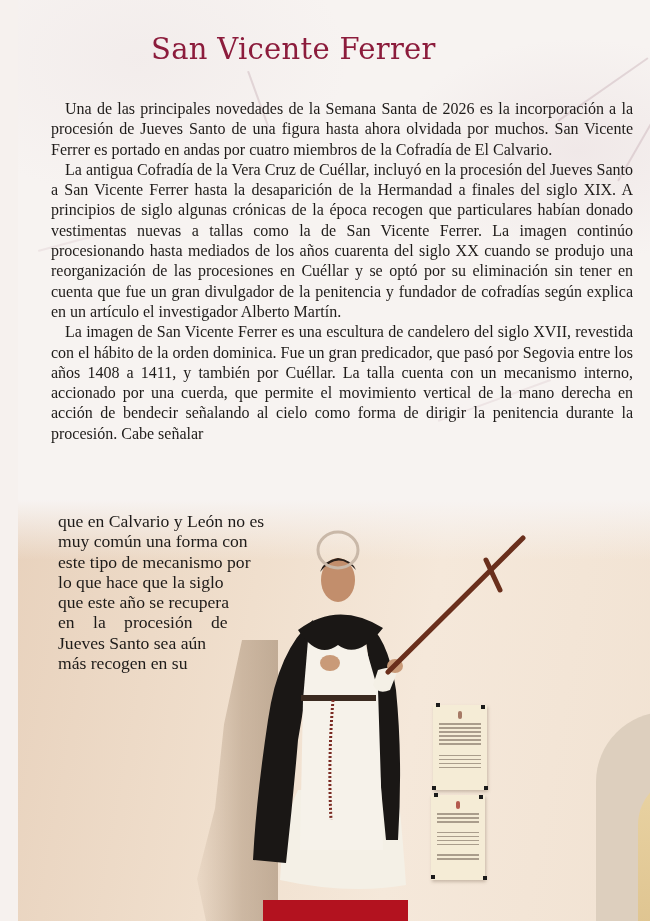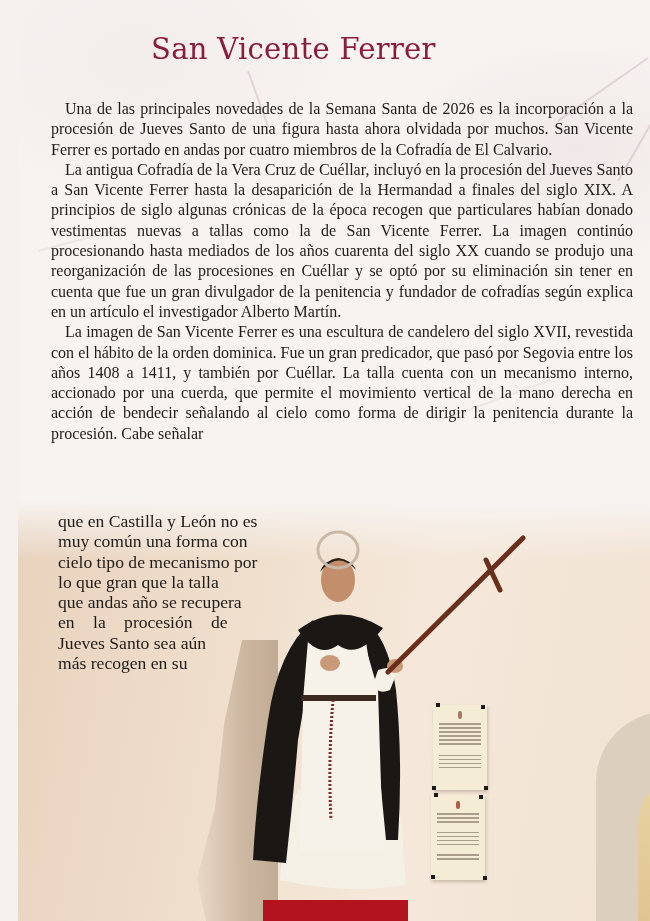--- a/index.html
+++ b/index.html
@@ -120,22 +120,22 @@
 
   <h1 class="title">San Vicente Ferrer</h1>
 
   <div class="body-text">
     <p>Una de las principales novedades de la Semana Santa de 2026 es la incorporación a la procesión de Jueves Santo de una figura hasta ahora olvidada por muchos. San Vicente Ferrer es portado en andas por cuatro miembros de la Cofradía de El Calvario.</p>
     <p>La antigua Cofradía de la Vera Cruz de Cuéllar, incluyó en la procesión del Jueves Santo a San Vicente Ferrer hasta la desaparición de la Hermandad a finales del siglo XIX. A principios de siglo algunas crónicas de la época recogen que particulares habían donado vestimentas nuevas a tallas como la de San Vicente Ferrer. La imagen continúo procesionando hasta mediados de los años cuarenta del siglo XX cuando se produjo una reorganización de las procesiones en Cuéllar y se optó por su eliminación sin tener en cuenta que fue un gran divulgador de la penitencia y fundador de cofradías según explica en un artículo el investigador Alberto Martín.</p>
     <p>La imagen de San Vicente Ferrer es una escultura de candelero del siglo XVII, revestida con el hábito de la orden dominica. Fue un gran predicador, que pasó por Segovia entre los años 1408 a 1411, y también por Cuéllar. La talla cuenta con un mecanismo interno, accionado por una cuerda, que permite el movimiento vertical de la mano derecha en acción de bendecir señalando al cielo como forma de dirigir la penitencia durante la procesión. Cabe señalar</p>
   </div>
 
   <div class="side-text">
-    <div>que en Castilla y León no es</div>
+    <div>que en Calvario y León no es</div>
     <div>muy común una forma con</div>
-    <div>cielo tipo de mecanismo por</div>
-    <div>lo que gran que la talla</div>
-    <div>que andas año se recupera</div>
+    <div>este tipo de mecanismo por</div>
+    <div>lo que hace que la siglo</div>
+    <div>que este año se recupera</div>
     <div style="word-spacing:14px">en la procesión de</div>
     <div>Jueves Santo sea aún</div>
     <div>más recogen en su</div>
   </div>
 </div>
 
 </body></html>

